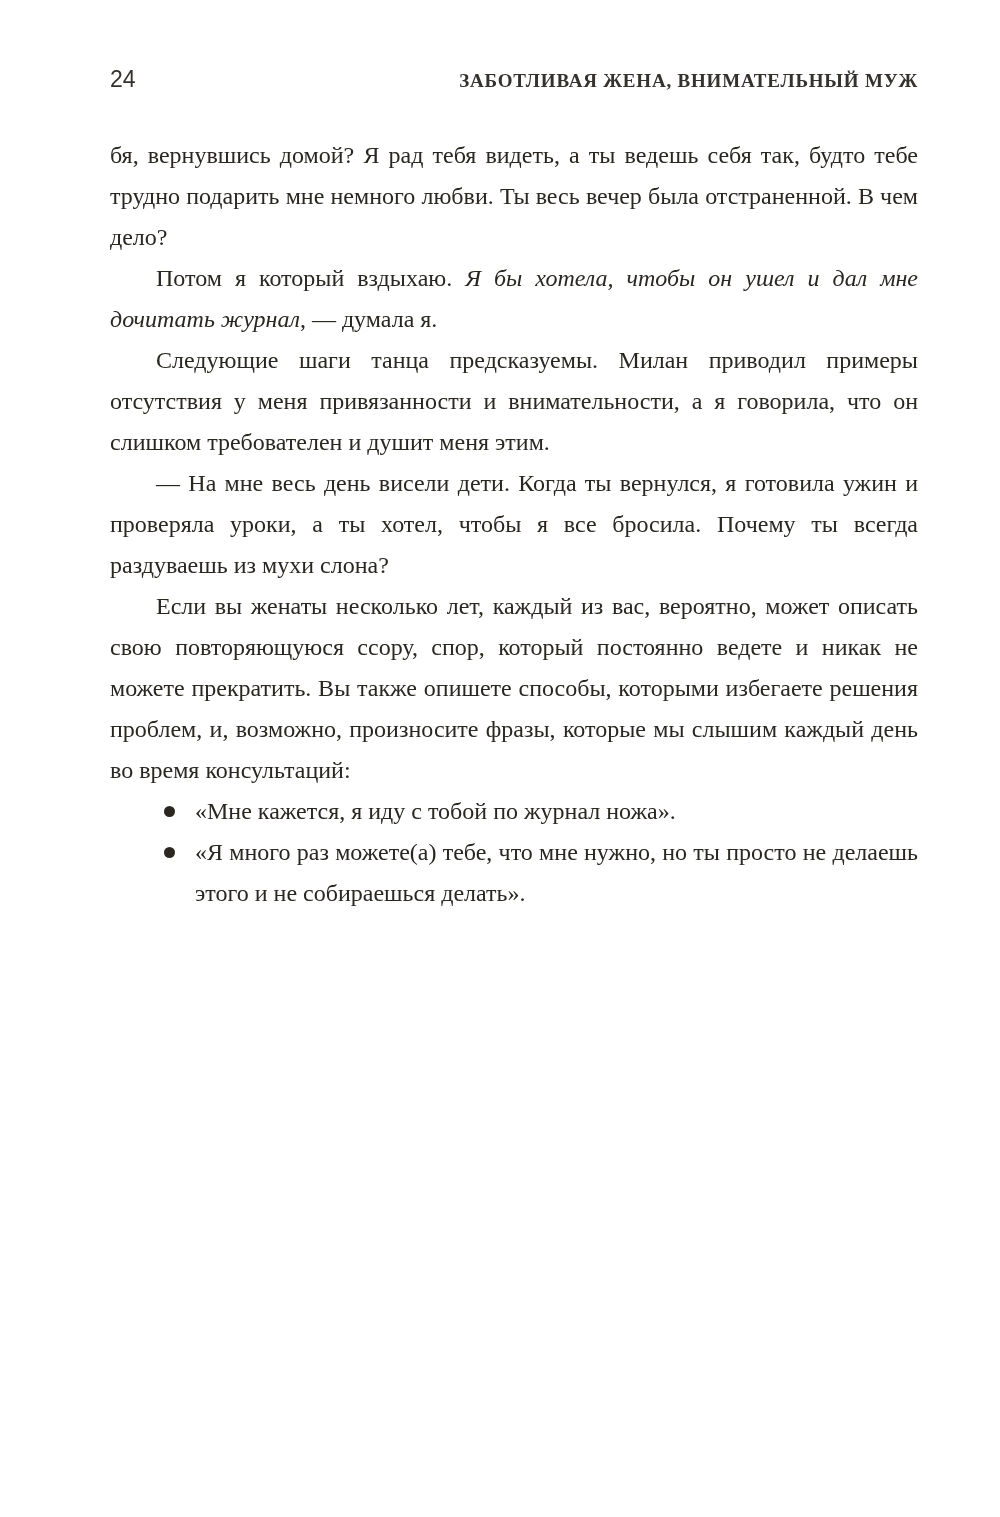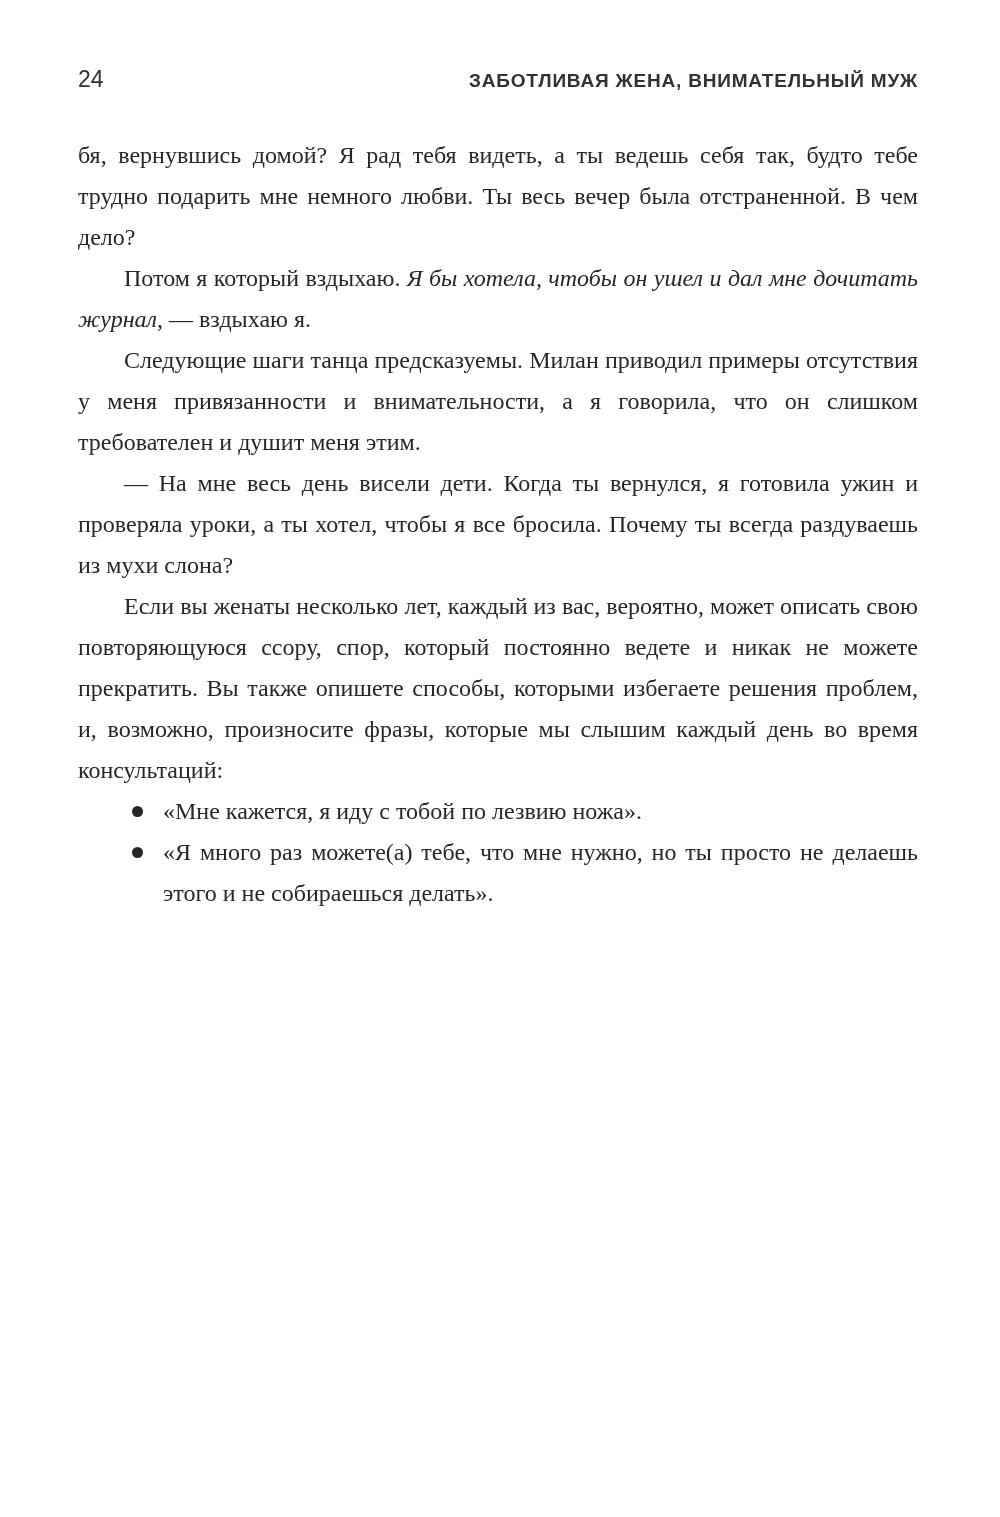--- a/index.html
+++ b/index.html
@@ -7,39 +7,39 @@
     padding: 0;
     background: #e8e8e6;
   }
   .page {
     position: relative;
     width: 1000px;
     height: 1517px;
     margin: 0 auto;
     background: #ffffff;
     box-sizing: border-box;
-    padding: 46px 82px 0 78px;
+    padding: 46px 82px 0 110px;
     overflow: hidden;
     font-family: "Liberation Serif", "DejaVu Serif", serif;
     color: #2a2620;
   }
   .page-header {
     display: flex;
     justify-content: space-between;
     align-items: baseline;
     margin-bottom: 42px;
   }
   .page-number {
     font-family: "Liberation Sans", "DejaVu Sans", sans-serif;
     font-size: 23px;
     font-weight: 400;
     color: #35312c;
   }
   .running-title {
-    font-family: Liberation Sans, sans-serif;
+    font-family: Liberation Serif, serif;
     font-size: 19px;
     font-weight: 700;
     letter-spacing: 0.8px;
     color: #35312c;
     text-transform: uppercase;
     text-align: left;
     margin-top: 24px;
   }
   .body-text {
     font-size: 24px;
@@ -84,29 +84,29 @@
 
   <header class="page-header">
     <span class="page-number">24</span>
     <span class="running-title">ЗАБОТЛИВАЯ ЖЕНА, ВНИМАТЕЛЬНЫЙ МУЖ</span>
   </header>
 
   <main class="body-text">
 
     <p class="para no-indent"><span>бя, вернувшись домой? Я рад тебя видеть, а ты ведешь себя так, будто тебе трудно подарить мне немного любви. Ты весь вечер была отстраненной. В чем дело?</span></p>
 
-    <p class="para"><span>Потом я который вздыхаю. </span><em>Я бы хотела, чтобы он ушел и дал мне дочитать журнал</em><span>, — вздыхаю я.</span></p>
+    <p class="para"><span>Потом я который вздыхаю. </span><em>Я бы хотела, чтобы он ушел и дал мне дочитать журнал</em><span>, — думала я.</span></p>
 
 
     <p class="para"><span>Следующие шаги танца предсказуемы. Милан приводил примеры отсутствия у меня привязанности и внимательности, а я говорила, что он слишком требователен и душит меня этим.</span></p>
 
     <p class="para"><span>— На мне весь день висели дети. Когда ты вернулся, я готовила ужин и проверяла уроки, а ты хотел, чтобы я все бросила. Почему ты всегда раздуваешь из мухи слона?</span></p>
 
     <p class="para"><span>Если вы женаты несколько лет, каждый из вас, вероятно, может описать свою повторяющуюся ссору, спор, который постоянно ведете и никак не можете прекратить. Вы также опишете способы, которыми избегаете решения проблем, и, возможно, произносите фразы, которые мы слышим каждый день во время консультаций:</span></p>
 
     <ul class="bullet-list">
-      <li class="bullet-item"><span class="bullet-dot"></span><span>«Мне кажется, я иду с тобой по лезвию ножа».</span></li>
+      <li class="bullet-item"><span class="bullet-dot"></span><span>«Мне кажется, я иду с тобой по журнал ножа».</span></li>
       <li class="bullet-item"><span class="bullet-dot"></span><span>«Я много раз можете(а) тебе, что мне нужно, но ты просто не делаешь этого и не собираешься делать».</span></li>
     </ul>
 
   </main>
 
 </div>
 
 </body></html>

